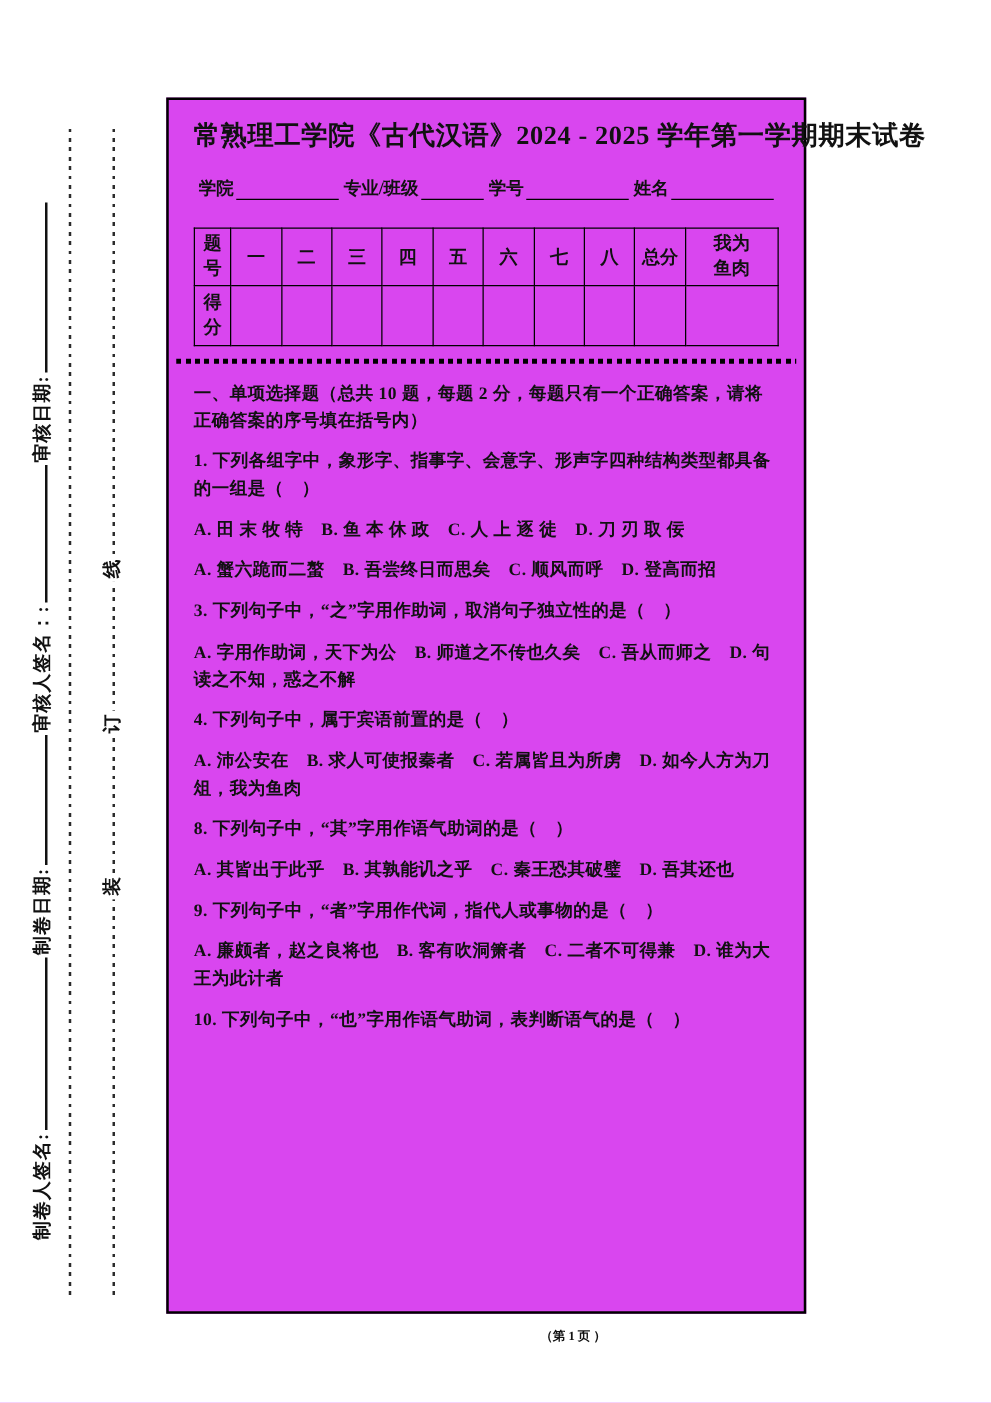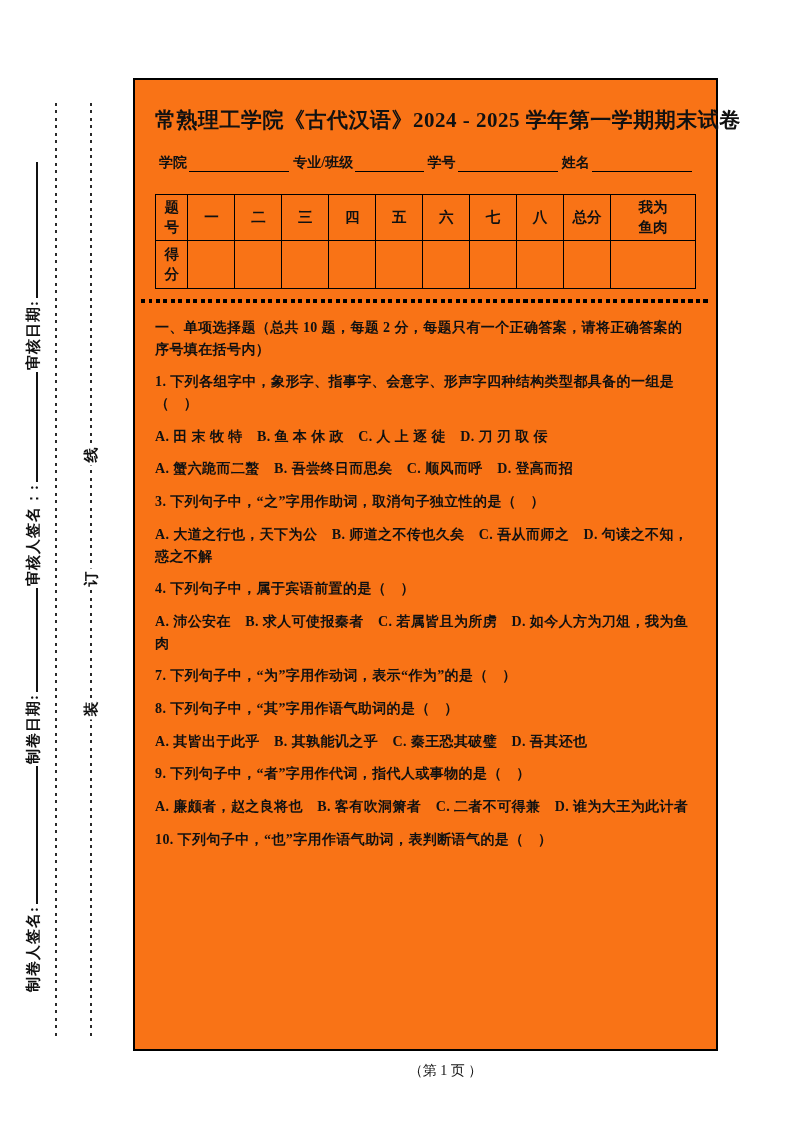--- a/index.html
+++ b/index.html
@@ -50,24 +50,24 @@
     font-size: 15px; font-weight: bold;
     transform: rotate(-90deg);
   }
   .bind-char.c0 { top: 698px; }
   .bind-char.c1 { top: 568px; }
   .bind-char.c2 { top: 444px; }
   
   .paper {
     position: absolute;
     left: 133px; top: 78px;
-    width: 585px; min-height: 973px;
+    width: 512px; min-height: 973px;
     border: 2px solid #000;
-    padding: 18px 20px 6px;
-    background: #f97316;
+    padding: 6px 20px 6px;
+    background: #d946ef;
   }
   .exam-title {
     margin-top: 8px;
     text-align: center;
     font-size: 21px; font-weight: bold;
     letter-spacing: 0.5px;
     white-space: nowrap;
   }
   .fields {
     display: flex;
@@ -109,24 +109,24 @@
     font-size: 14px; font-weight: 600;
     letter-spacing: 0.4px;
     line-height: 1.55;
   }
   .section-intro { margin: 4px 0 0; }
   .q p { margin-top: 11px; }
   .q p:empty { display: none; }
   
   .footer {
     position: absolute;
-    left: 133px; top: 1062px;
+    left: 146px; top: 1062px;
     width: 625px;
     text-align: center;
-    font-size: 14px; font-weight: normal;
+    font-size: 10px; font-weight: bold;
   }
 </style>
 </head>
 <body>
 
 <div class="page">
 
   <div class="labels-strip">
     <span class="seg"><span>制卷人签名:</span><span class="sig-line w1"></span></span><span class="seg"><span>制卷日期:</span><span class="sig-line w2"></span></span><span class="seg"><span>审核人签名：:</span><span class="sig-line w3"></span></span><span class="seg"><span>审核日期:</span><span class="sig-line w4"></span></span>
   </div>
@@ -196,28 +196,27 @@
 
       <div class="q">
         <p>1.  下列各组字中，象形字、指事字、会意字、形声字四种结构类型都具备的一组是（　）</p>
         <p>A.  田 末 牧 特　B.  鱼 本 休 政　C.  人 上 逐 徒　D.  刀 刃 取 佞</p>
       </div>
       <div class="q">
         <p>A.  蟹六跪而二螯　B.  吾尝终日而思矣　C.  顺风而呼　D.  登高而招</p>
       </div>
       <div class="q">
         <p>3.  下列句子中，“之”字用作助词，取消句子独立性的是（　）</p>
-        <p>A.  大道之行也，天下为公　B.  师道之不传也久矣　C.  吾从而师之　D.  句读之不知，惑之不解</p>
+        <p>A.  字用作助词，天下为公　B.  师道之不传也久矣　C.  吾从而师之　D.  句读之不知，惑之不解</p>
       </div>
       <div class="q">
         <p>4.  下列句子中，属于宾语前置的是（　）</p>
         <p>A.  沛公安在　B.  求人可使报秦者　C.  若属皆且为所虏　D.  如今人方为刀俎，我为鱼肉</p>
       </div>
       <div class="q">
-        <p>7.  下列句子中，“为”字用作动词，表示“作为”的是（　）</p>
       </div>
       <div class="q">
         <p>8.  下列句子中，“其”字用作语气助词的是（　）</p>
         <p>A.  其皆出于此乎　B.  其孰能讥之乎　C.  秦王恐其破璧　D.  吾其还也</p>
       </div>
       <div class="q">
         <p>9.  下列句子中，“者”字用作代词，指代人或事物的是（　）</p>
         <p>A.  廉颇者，赵之良将也　B.  客有吹洞箫者　C.  二者不可得兼　D.  谁为大王为此计者</p>
       </div>
       <div class="q">

